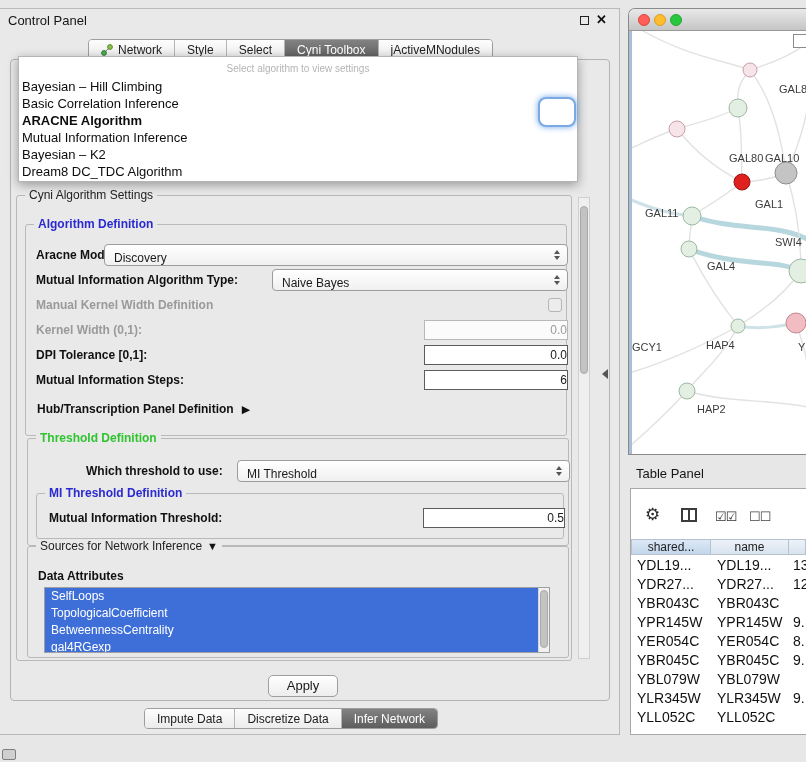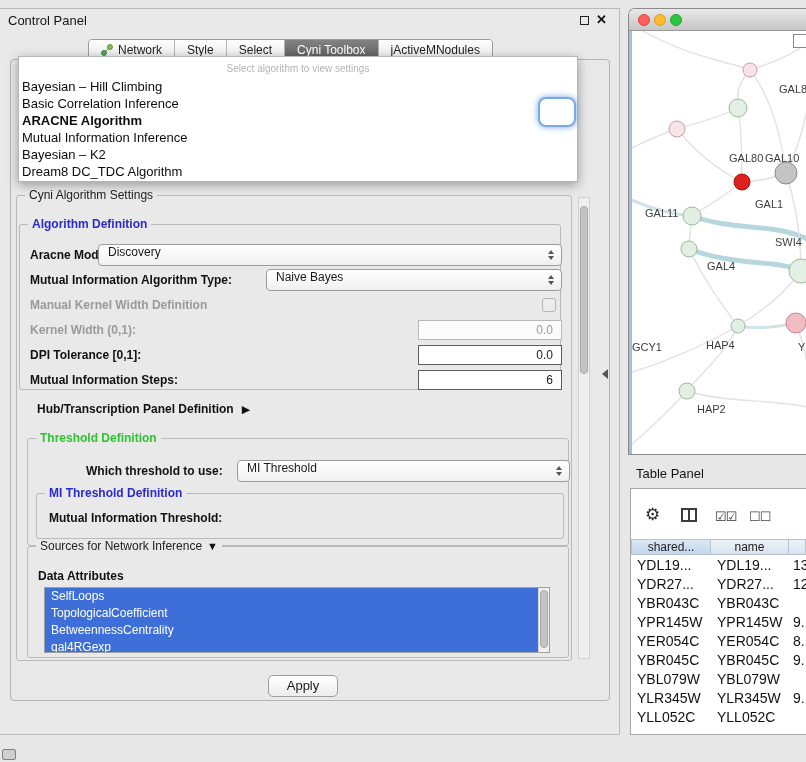--- a/index.html
+++ b/index.html
@@ -25,47 +25,47 @@
   #cp-content-border{left:10px;top:50px;width:600px;height:642px;border:1px solid #b3b3b3;border-radius:4px}
 
   
   .groupbox{position:absolute;border:1px solid #b9b9b9;border-radius:3px}
   .legend{position:absolute;top:-8px;left:8px;background:#e9e9e9;padding:0 4px;font-size:12px;white-space:nowrap;display:flex;align-items:center;gap:5px}
   .legend.plain{color:#222}
   .legend.blue{color:#2a2ad0;font-weight:bold}
   .legend.green{color:#2fc42f;font-weight:bold}
 
   #g-settings{left:16px;top:186px;width:556px;height:466px}
-  #g-algo{left:2px;top:28px;width:542px;height:166px}
+  #g-algo{left:8px;top:28px;width:542px;height:212px}
   #g-threshold{left:10px;top:242px;width:542px;height:108px}
   #g-mithr{left:8px;top:54px;width:528px;height:46px}
   #g-sources{left:10px;top:350px;width:542px;height:112px}
 
   .flabel{position:absolute;font-size:12px;font-weight:bold;color:#111;white-space:nowrap}
   .flabel.disabled{color:#9a9a9a}
 
   #lbl-aracne{left:10px;top:23px}
   #lbl-mitype{left:10px;top:48px}
   #lbl-manual{left:10px;top:73px}
   #lbl-kernel{left:10px;top:98px}
   #lbl-dpi{left:10px;top:123px}
   #lbl-steps{left:10px;top:148px}
 
-  .combo{position:absolute;height:22px;border:1px solid #9c9c9c;border-radius:4px;background:linear-gradient(#ffffff,#f0f0f0);display:flex;align-items:flex-start;font-size:12px;padding:0 22px 0 9px;cursor:default}
+  .combo{position:absolute;height:22px;border:1px solid #9c9c9c;border-radius:4px;background:linear-gradient(#ffffff,#f0f0f0);display:flex;align-items:flex-end;font-size:12px;padding:0 22px 0 9px;cursor:default}
   .combo .arrows{position:absolute;right:7px;top:5px;display:flex;flex-direction:column;gap:2px}
   .tri-up{width:0;height:0;border-left:3.5px solid transparent;border-right:3.5px solid transparent;border-bottom:4px solid #555}
   .tri-down{width:0;height:0;border-left:3.5px solid transparent;border-right:3.5px solid transparent;border-top:4px solid #555}
   #cmb-aracne{left:78px;top:19px;width:464px}
   #cmb-mitype{left:246px;top:44px;width:296px}
   #cmb-which{left:209px;top:21px;width:333px}
 
   .checkbox{position:absolute;width:14px;height:14px;border:1px solid #b5b5b5;border-radius:3px;background:#ececec}
   #chk-manual{left:522px;top:73px}
 
-  .tfield{position:absolute;height:20px;border:1px solid #5c5c5c;background:#fff;font-size:12px;display:flex;align-items:center;justify-content:flex-end;padding:0 8px}
+  .tfield{position:absolute;height:20px;border:1px solid #5c5c5c;background:#fff;font-size:12px;display:flex;align-items:center;justify-content:flex-end;padding:0 0}
   .tfield.disabled{border-color:#b8b8b8;color:#9a9a9a;background:#fbfbfb}
   #fld-kernel{left:398px;top:95px;width:144px}
   #fld-dpi{left:398px;top:120px;width:144px}
   #fld-steps{left:398px;top:145px;width:144px}
   #lbl-which{left:58px;top:25px}
   #lbl-mithr{left:12px;top:17px}
   #fld-mithr{left:386px;top:14px;width:142px}
 
   #hub-row{left:20px;top:206px;display:flex;align-items:center;gap:8px}
   #hub-row .flabel{position:static}
@@ -206,20 +206,21 @@
         <span>MI Threshold</span>
         <span class="arrows">
             <i class="tri-up"></i>
             <i class="tri-down"></i>
           </span>
       </div>
 
       <div id="g-mithr" class="groupbox">
         <span class="legend blue">MI Threshold Definition</span>
         <span id="lbl-mithr" class="flabel">Mutual Information Threshold:</span>
+        <div id="fld-mithr" class="tfield">0.5</div>
       </div>
     </div>
 
     <div id="g-sources" class="groupbox">
       <span class="legend plain">
         <span>Sources for Network Inference</span>
         <span class="expander-arrow">▼</span>
       </span>
       <span id="lbl-dataattr" class="flabel">Data Attributes</span>
       <div id="attr-list">
@@ -247,20 +248,31 @@
         <div class="popup-item">Basic Correlation Inference</div>
         <div class="popup-item selected">ARACNE Algorithm</div>
         <div class="popup-item">Mutual Information Inference</div>
         <div class="popup-item">Bayesian – K2</div>
         <div class="popup-item">Dream8 DC_TDC Algorithm</div>
       </div>
   </div>
   <div id="combo-fragment" class="abs"></div>
 
   <div id="apply-btn" class="abs">Apply</div>
+  <div id="bottom-tabs" class="abs segbar">
+      <div class="seg">
+        <span>Impute Data</span>
+      </div>
+      <div class="seg">
+        <span>Discretize Data</span>
+      </div>
+      <div class="seg selected">
+        <span>Infer Network</span>
+      </div>
+    </div>
 </div>
 
 <div id="net-window" class="abs">
   <div id="net-titlebar">
     <span class="light red"></span>
     <span class="light yellow"></span>
     <span class="light green"></span>
   </div>
   <div id="net-content">
     <svg id="net-svg" width="178" height="425">

